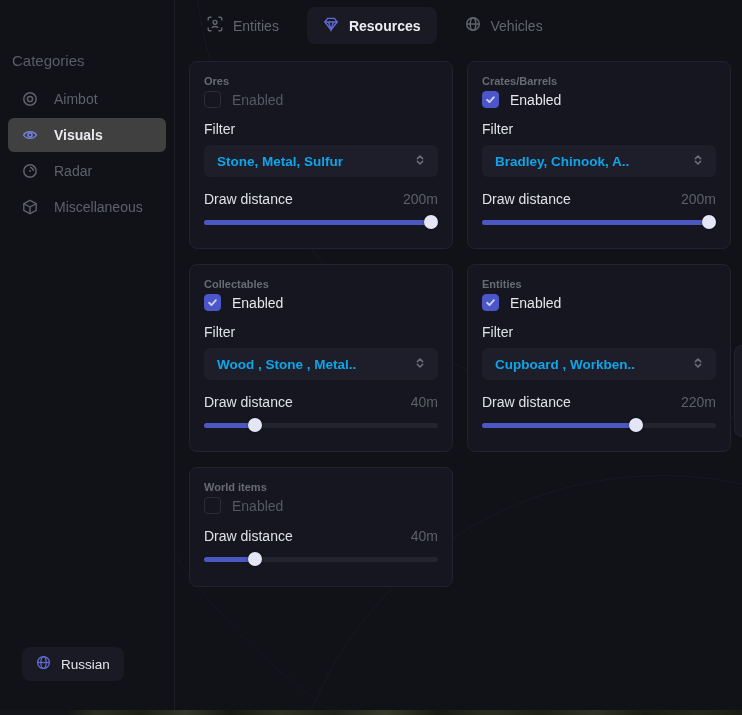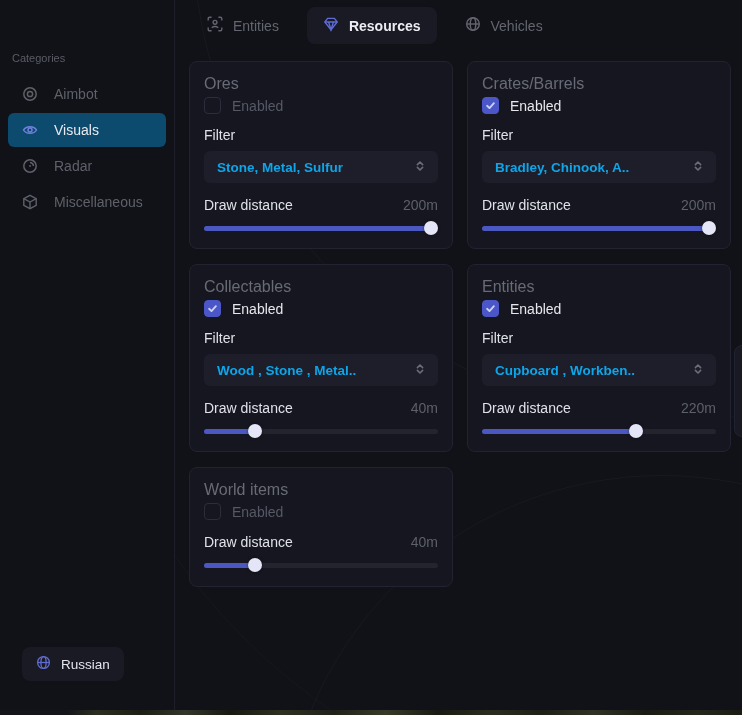--- a/index.html
+++ b/index.html
@@ -17,29 +17,29 @@
   .arc { position:absolute; border-radius:50%; border:1px solid rgba(140,150,185,0.055); z-index:0; }
   .arc1 { width:980px; height:980px; right:-430px; top:-560px; }
   .arc2 { width:1240px; height:1240px; right:-560px; top:-420px; border-color:rgba(140,150,185,0.045); }
   .arc3 { width:760px; height:760px; right:-300px; bottom:-520px; border-color:rgba(140,150,185,0.05); }
 
   
   .sidebar {
     width:175px; flex:0 0 175px; position:relative; z-index:3;
     border-right:1px solid #1d1e28; background:#111218;
   }
-  .cat-label { margin:52px 0 13px 12px; font-size:11px; color:#5a5d66; }
+  .cat-label { margin:52px 0 13px 12px; font-size:15px; color:#5a5d66; }
   .side-item {
     display:flex; align-items:center; gap:16px;
     margin:2px 8px; padding:9px 10px 9px 14px;
     border-radius:6px; color:#5e6169; cursor:pointer;
   }
   .side-item .sicon { width:16px; height:16px; display:flex; flex:0 0 16px; }
   .side-item svg { stroke:#5e6169; }
-  .side-item.active { background:#0c4a6e; color:#e8eaef; }
+  .side-item.active { background:#404040; color:#e8eaef;font-weight:bold; }
   .side-item.active svg { stroke:#7280de; }
   .lang-btn {
     position:absolute; left:22px; bottom:34px;
     display:flex; align-items:center; gap:10px;
     height:34px; padding:0 14px; border:none; cursor:pointer;
     background:#191a24; border-radius:8px; color:#e3e5ec; font-size:13.5px;
     font-family:inherit;
   }
   .lang-btn svg { stroke:#5f6bd0; }
 
@@ -58,21 +58,21 @@
     margin:17px 0 0 14px;
     display:grid;
     grid-template-columns:264px 264px;
     grid-template-rows:188px 188px 120px;
     column-gap:14px; row-gap:15px;
   }
   .card {
     background:#15161f; border:1px solid #222330; border-radius:8px;
     padding:13px 14px; position:relative;
   }
-  .card-title { font-size:16px; font-weight:400; color:#686b76; }
+  .card-title { font-size:11px; font-weight:700; color:#686b76; }
 
   .check-row { display:flex; align-items:center; gap:11px; margin-top:4px; cursor:pointer; }
   .checkbox {
     width:17px; height:17px; border-radius:4px; flex:0 0 17px;
     border:1.5px solid #2b2d3a; display:flex; align-items:center; justify-content:center;
   }
   .checkbox svg { display:none; }
   .check-label { color:#565965; }
   .check-row.on .checkbox { background:#4b57c8; border-color:#4b57c8; }
   .check-row.on .checkbox svg { display:block; }

